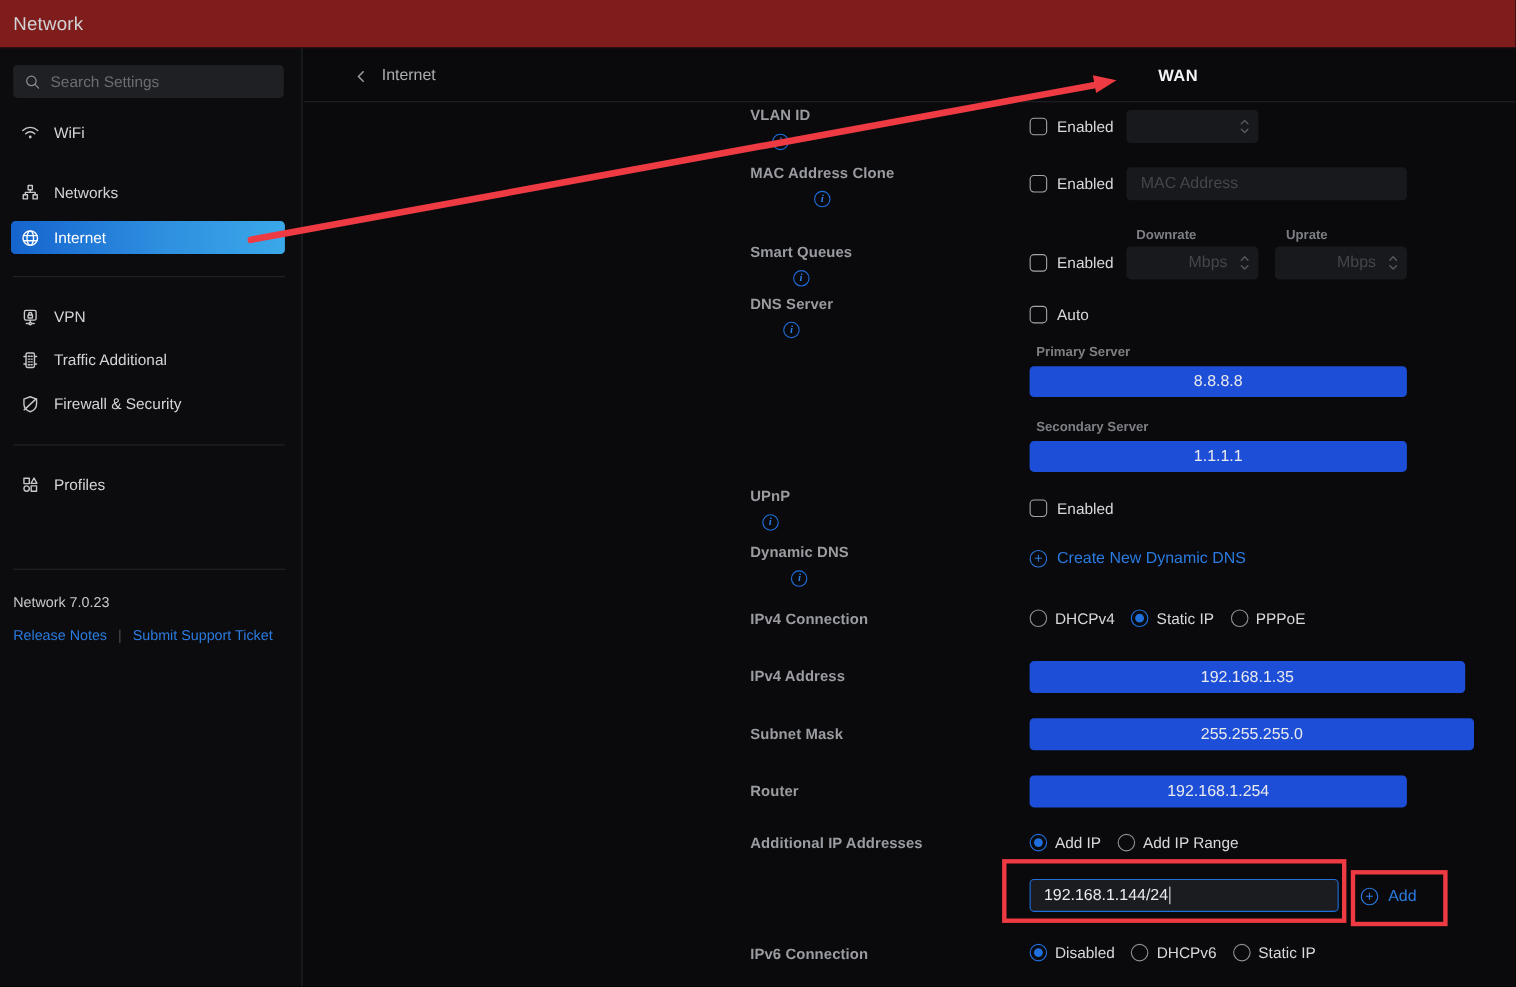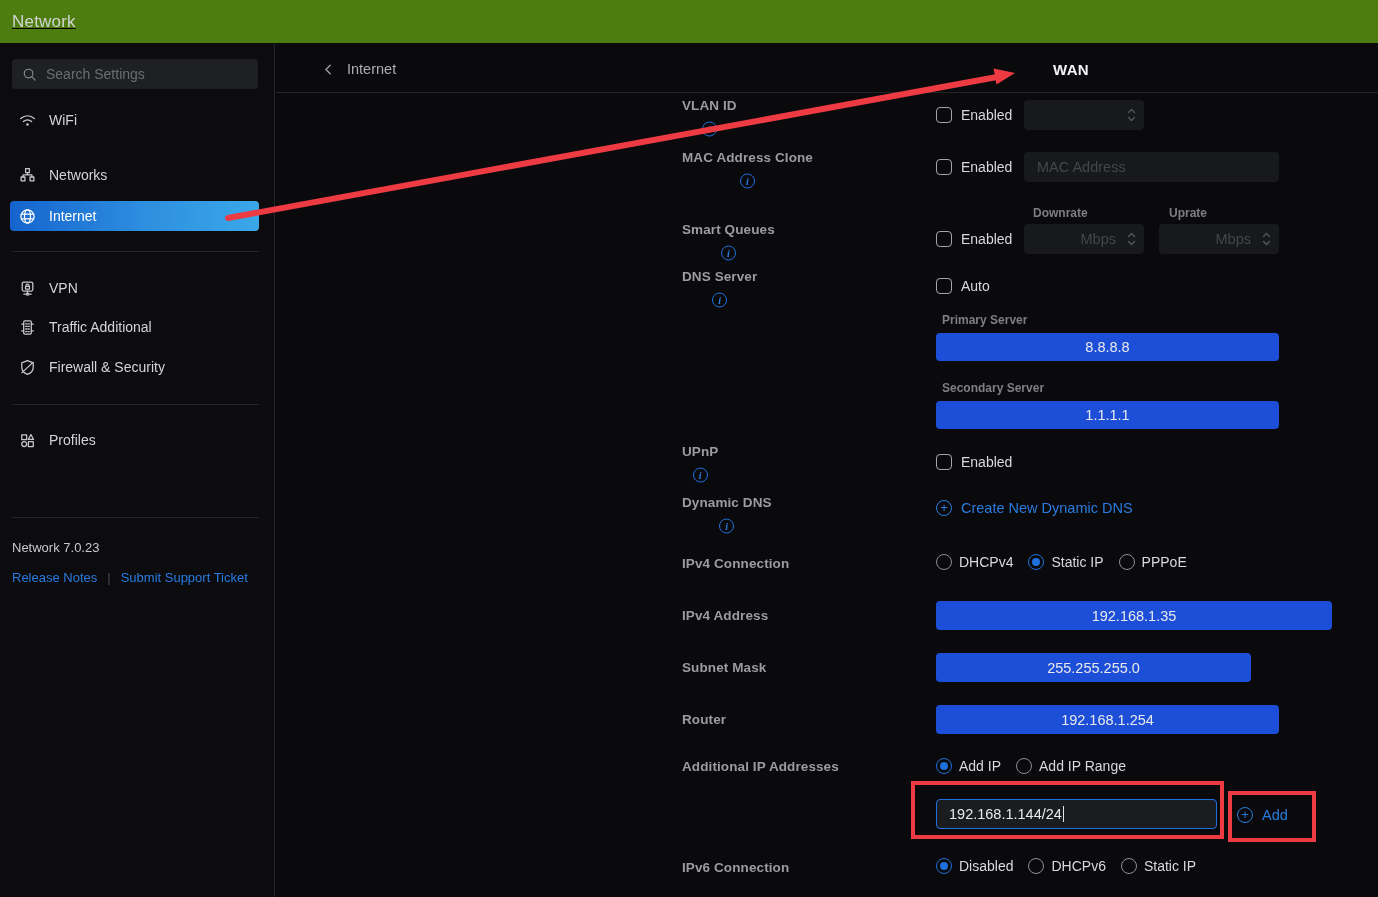--- a/index.html
+++ b/index.html
@@ -5,22 +5,22 @@
   * { margin:0; padding:0; box-sizing:border-box; }
   html,body { background:#000; }
   body { font-family:"Liberation Sans","DejaVu Sans",sans-serif; }
   #screen {
     position:relative; width:1378px; height:897px;
     background:#0a0a0c; overflow:hidden;
   }
   
   .topbar {
     position:absolute; left:0; top:0; width:1378px; height:44px;
-    background:#4d7c0f; border-bottom:1px solid #0a0a0c;
-    display:flex; align-items:center; padding:0 12px;text-decoration:underline;
+    background:#7f1d1d; border-bottom:1px solid #0a0a0c;
+    display:flex; align-items:center; padding:0 12px;
   }
   .topbar-title { color:#d3d4d6; font-size:17px; font-weight:500; letter-spacing:.2px; }
   
   .sidebar {
     position:absolute; left:0; top:44px; width:275px; height:853px;
     background:#0c0c0e; border-right:1px solid #242529;
   }
   .search-box {
     position:absolute; left:12px; top:15px; width:246px; height:30px;
     background:#1e2023; border-radius:4px;
@@ -347,21 +347,21 @@
     </div>
 
     <div class="lbl" style="top:571px">
         <span>IPv4 Address</span>
       </div>
     <input class="inp val" style="left: 660px; top: 557px; width: 396px; height: 29px;" readonly="" value="192.168.1.35">
 
     <div class="lbl" style="top:623px">
         <span>Subnet Mask</span>
       </div>
-    <input class="inp val" style="left: 660px; top: 609px; width: 315px; height: 29px;" readonly="" value="255.255.255.0">
+    <input class="inp val" style="left: 660px; top: 609px; width: 404px; height: 29px;" readonly="" value="255.255.255.0">
 
     <div class="lbl" style="top:675px">
         <span>Router</span>
       </div>
     <input class="inp val" style="left: 660px; top: 661px; width: 343px; height: 29px;" readonly="" value="192.168.1.254">
 
     <div class="lbl" style="top:722px">
         <span>Additional IP Addresses</span>
       </div>
     <div class="radio-row" style="left:660px;top:722px">

